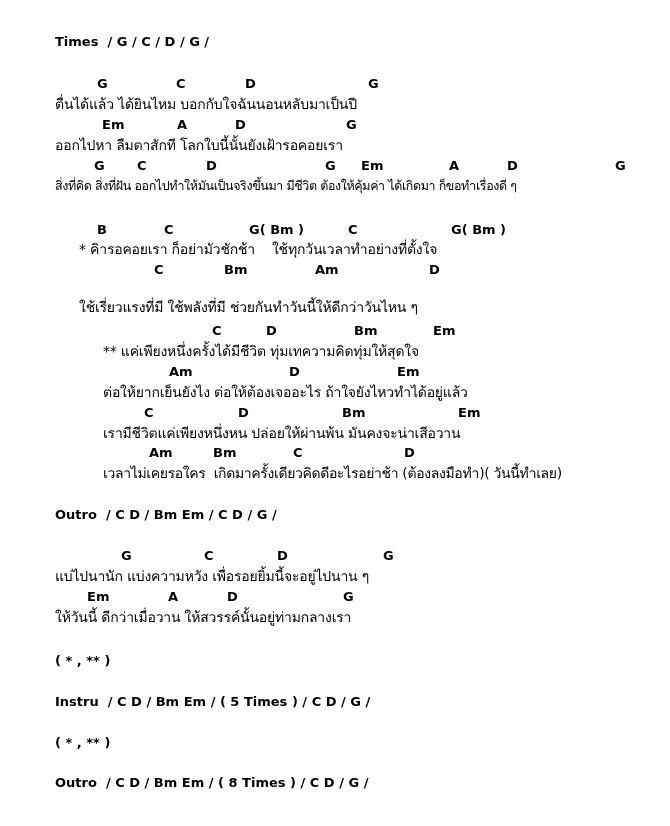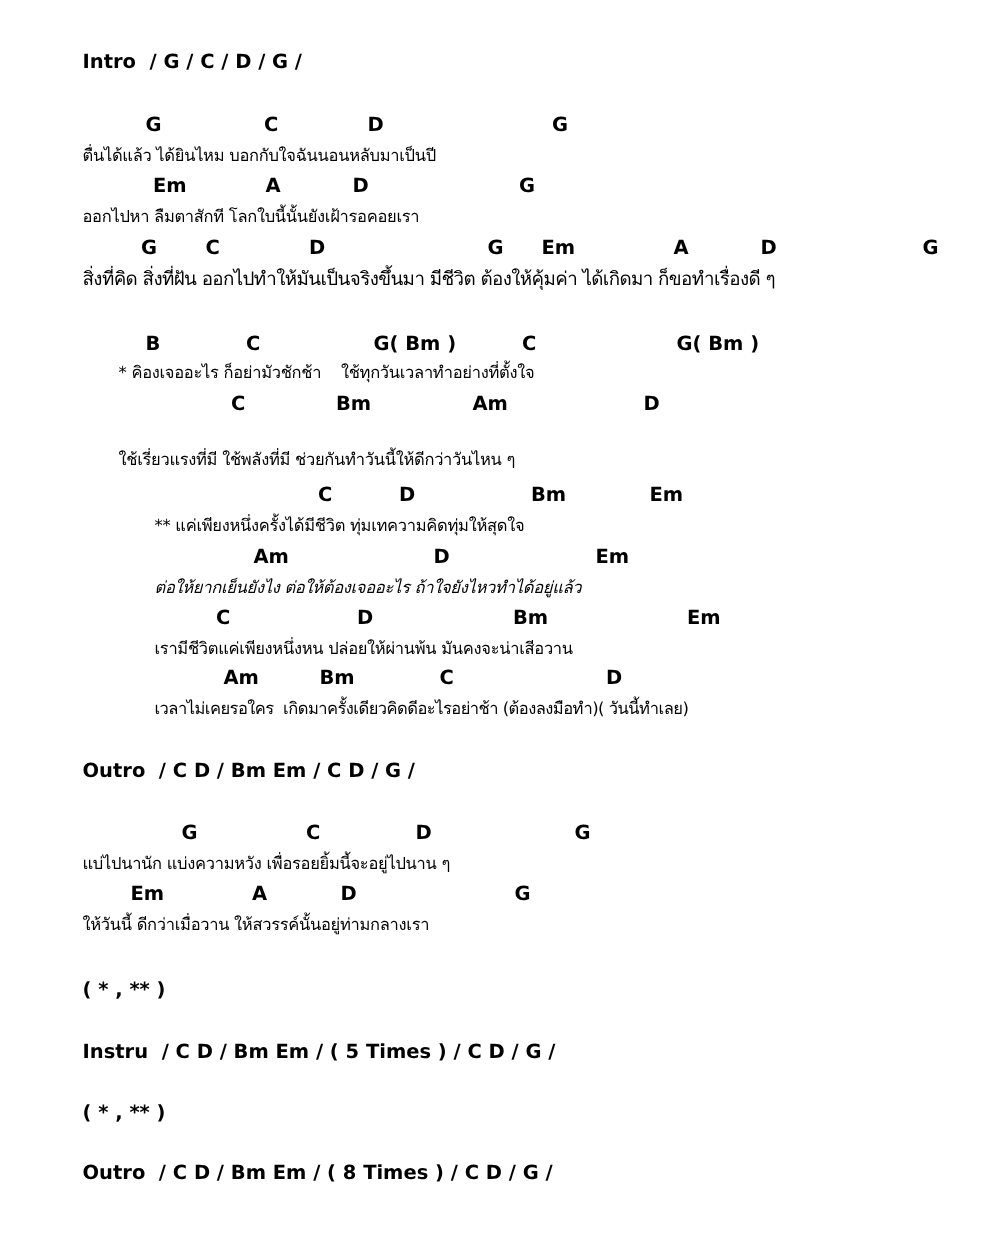--- a/index.html
+++ b/index.html
@@ -1,29 +1,29 @@
 <!DOCTYPE html>
 <html><head>
 <meta charset="utf-8">
 <style>
   html, body { margin: 0; padding: 0; background: #ffffff; }
   body { width: 670px; height: 826px; position: relative; overflow: hidden;
          font-family: "DejaVu Sans", sans-serif; color: #000; }
   .line { position: absolute; white-space: pre; font-size: 13px; line-height: 16px; }
-  .lyric { font-size: 11px; letter-spacing: -0.2px; }
+  .lyric { font-size: 14px; letter-spacing: -0.2px; }
   .chord { position: absolute; font-weight: bold; font-size: 13px; line-height: 16px; white-space: pre; }
   .section { font-weight: bold; font-size: 13px; }
   .chordrow { position: absolute; left: 0; width: 670px; height: 16px; }
 </style>
 </head>
 <body>
 
 <div>
 
-  <div class="line section" style="left:55px; top:34px;">Intro  / G / C / D / G /</div>
+  <div class="line section" style="left:55px; top:34px;">Times  / G / C / D / G /</div>
 
   <div class="chordrow" style="top:76px;">
     <span class="chord" style="left:97px;">G</span>
     <span class="chord" style="left:176px;">C</span>
     <span class="chord" style="left:245px;">D</span>
     <span class="chord" style="left:368px;">G</span>
   </div>
   <div class="line lyric" style="left:55px; top:96px;">ตื่นได้แล้ว ได้ยินไหม บอกกับใจฉันนอนหลับมาเป็นปี</div>
 
   <div class="chordrow" style="top:117px;">
@@ -46,21 +46,21 @@
   </div>
   <div class="line lyric" style="left:55px; top:178px; font-size:12.5px; letter-spacing:-0.4px;">สิ่งที่คิด สิ่งที่ฝัน ออกไปทำให้มันเป็นจริงขึ้นมา มีชีวิต ต้องให้คุ้มค่า ได้เกิดมา ก็ขอทำเรื่องดี ๆ</div>
 
   <div class="chordrow" style="top:222px;">
     <span class="chord" style="left:97px;">B</span>
     <span class="chord" style="left:164px;">C</span>
     <span class="chord" style="left:249px;">G( Bm )</span>
     <span class="chord" style="left:348px;">C</span>
     <span class="chord" style="left:451px;">G( Bm )</span>
   </div>
-  <div class="line lyric" style="left:79px; top:241px;">* คิองเจออะไร ก็อย่ามัวชักช้า    ใช้ทุกวันเวลาทำอย่างที่ตั้งใจ</div>
+  <div class="line lyric" style="left:79px; top:241px;">* คิารอคอยเรา ก็อย่ามัวชักช้า    ใช้ทุกวันเวลาทำอย่างที่ตั้งใจ</div>
 
   <div class="chordrow" style="top:262px;">
     <span class="chord" style="left:154px;">C</span>
     <span class="chord" style="left:224px;">Bm</span>
     <span class="chord" style="left:315px;">Am</span>
     <span class="chord" style="left:429px;">D</span>
   </div>
   <div class="line lyric" style="left:79px; top:282px;margin-top:17px;">ใช้เรี่ยวแรงที่มี ใช้พลังที่มี ช่วยกันทำวันนี้ให้ดีกว่าวันไหน ๆ</div>
 
   <div class="chordrow" style="top:323px;">
@@ -69,21 +69,21 @@
     <span class="chord" style="left:354px;">Bm</span>
     <span class="chord" style="left:433px;">Em</span>
   </div>
   <div class="line lyric" style="left:103px; top:343px;">** แค่เพียงหนึ่งครั้งได้มีชีวิต ทุ่มเทความคิดทุ่มให้สุดใจ</div>
 
   <div class="chordrow" style="top:364px;">
     <span class="chord" style="left:169px;">Am</span>
     <span class="chord" style="left:289px;">D</span>
     <span class="chord" style="left:397px;">Em</span>
   </div>
-  <div class="line lyric" style="left:103px; top:384px;font-style:italic;">ต่อให้ยากเย็นยังไง ต่อให้ต้องเจออะไร ถ้าใจยังไหวทำได้อยู่แล้ว</div>
+  <div class="line lyric" style="left:103px; top:384px;">ต่อให้ยากเย็นยังไง ต่อให้ต้องเจออะไร ถ้าใจยังไหวทำได้อยู่แล้ว</div>
 
   <div class="chordrow" style="top:405px;">
     <span class="chord" style="left:144px;">C</span>
     <span class="chord" style="left:238px;">D</span>
     <span class="chord" style="left:342px;">Bm</span>
     <span class="chord" style="left:458px;">Em</span>
   </div>
   <div class="line lyric" style="left:103px; top:425px;">เรามีชีวิตแค่เพียงหนึ่งหน ปล่อยให้ผ่านพ้น มันคงจะน่าเสีอวาน</div>
 
   <div class="chordrow" style="top:445px;">

